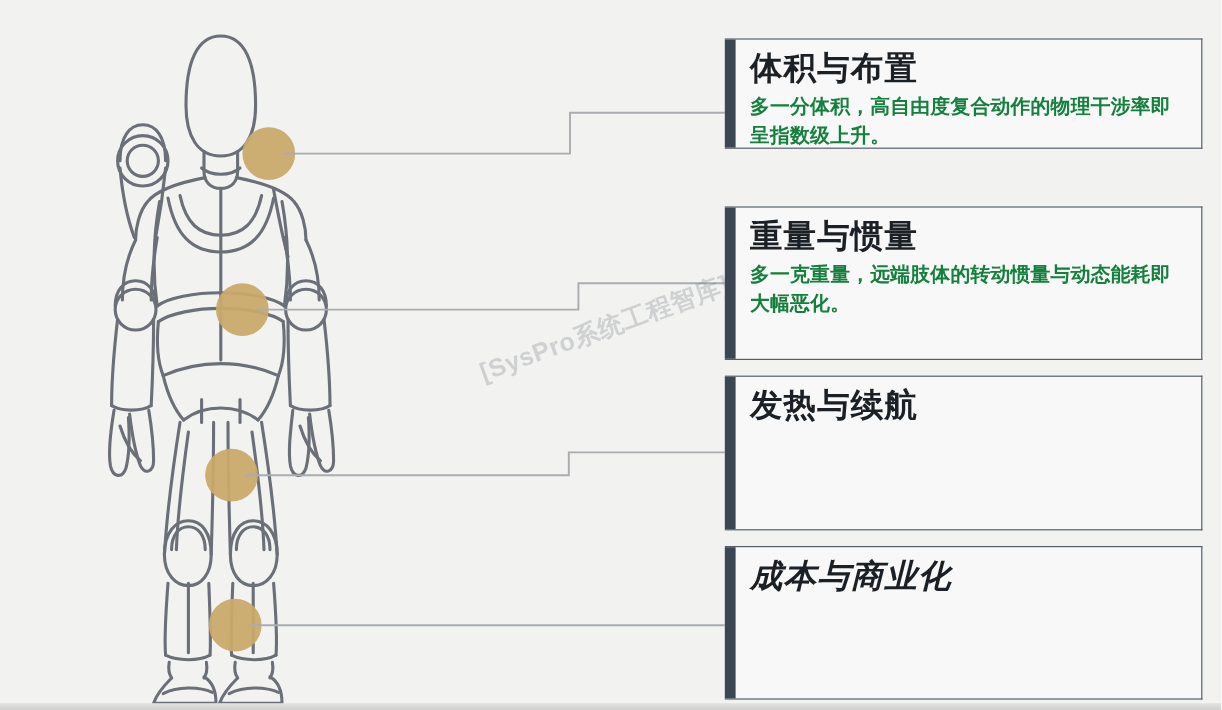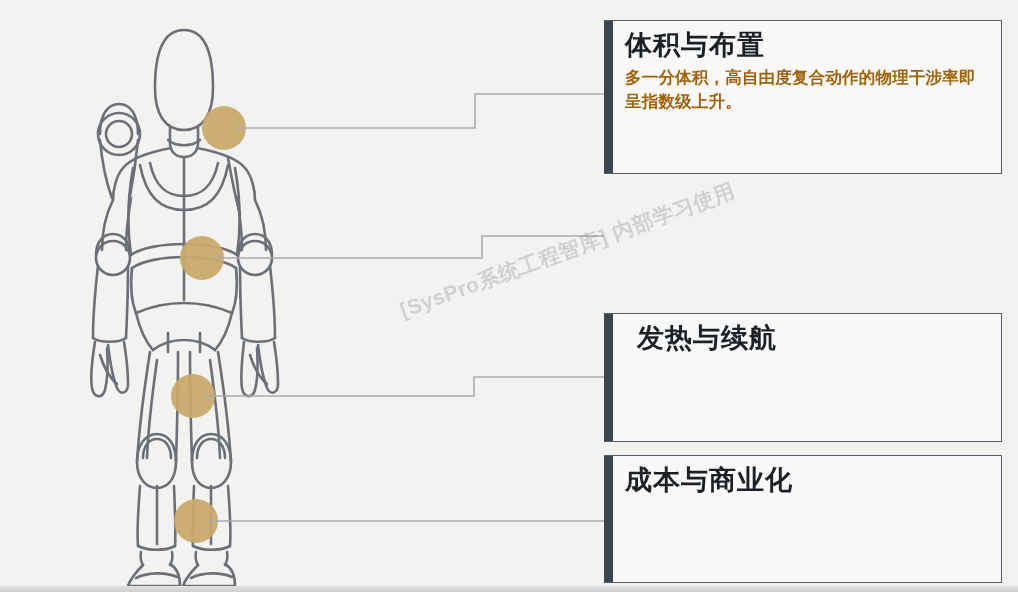--- a/index.html
+++ b/index.html
@@ -76,29 +76,29 @@
     font-size: 27px;
     font-weight: 700;
     color: #1b2026;
     line-height: 1.12;
     letter-spacing: 1px;
     margin-bottom: 6px;
   }
   .card-body {
     font-size: 16.5px;
     font-weight: 600;
-    color: #a16207;
+    color: #15803d;
     line-height: 1.45;
     letter-spacing: 0.2px;
   }
 
-  #card-0 { top: 20px;  height: 154px; }
+  #card-0 { top: 32px;  height: 92px; }
   #card-1 { top: 172px; height: 128px; }
-  #card-2 { top: 313px; height: 129px; gap: 12px; }
-  #card-3 { top: 455px; height: 128px; }
+  #card-2 { top: 313px; height: 129px; }
+  #card-3 { top: 455px; height: 128px; font-style: italic; }
 
   
   #page-edge {
     position: absolute;
     left: 0; bottom: 0;
     width: 1018px; height: 6px;
     background: linear-gradient(to bottom, #e2e3e1, #cfd0ce);
   }
 </style>
 </head>
@@ -257,20 +257,27 @@
   <div id="watermark">[SysPro系统工程智库] 内部学习使用</div>
 
   <div class="card" id="card-0">
     <div class="card-accent"></div>
     <div class="card-inner">
       <div class="card-title">体积与布置</div>
       <div class="card-body">多一分体积，高自由度复合动作的物理干涉率即呈指数级上升。</div>
     </div>
   </div>
 
+  <div class="card" id="card-1">
+    <div class="card-accent"></div>
+    <div class="card-inner">
+      <div class="card-title">重量与惯量</div>
+      <div class="card-body">多一克重量，远端肢体的转动惯量与动态能耗即大幅恶化。</div>
+    </div>
+  </div>
 
   <div class="card" id="card-2">
     <div class="card-accent"></div>
     <div class="card-inner">
       <div class="card-title">发热与续航</div>
     </div>
   </div>
 
   <div class="card" id="card-3">
     <div class="card-accent"></div>

